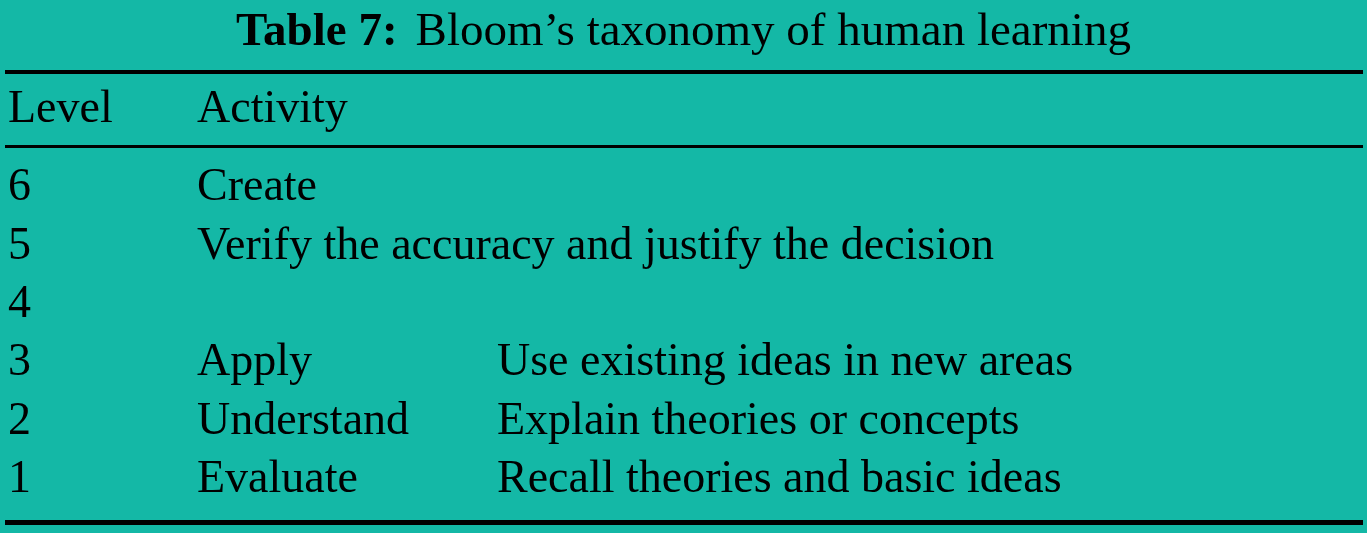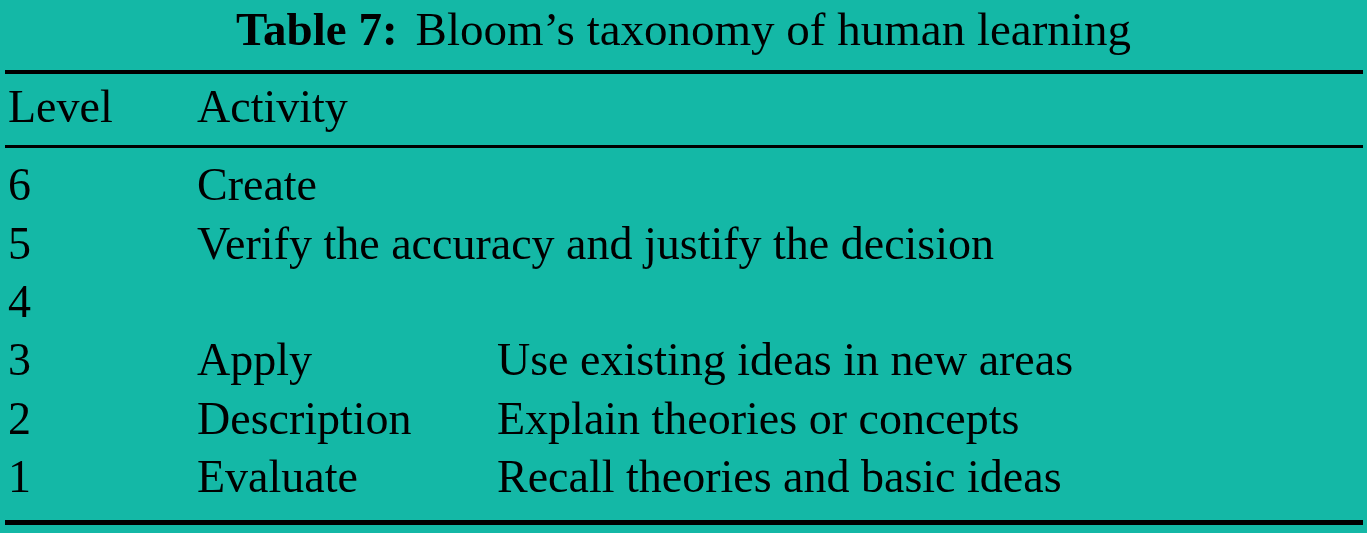--- a/index.html
+++ b/index.html
@@ -104,21 +104,21 @@
     <div class="grid-row">
       <div>4</div>
     </div>
     <div class="grid-row">
       <div>3</div>
       <div>Apply</div>
       <div>Use existing ideas in new areas</div>
     </div>
     <div class="grid-row">
       <div>2</div>
-      <div>Description</div>
+      <div>Understand</div>
       <div>Explain theories or concepts</div>
     </div>
     <div class="grid-row">
       <div>1</div>
       <div>Evaluate</div>
       <div>Recall theories and basic ideas</div>
     </div>
   </div>
 
   <div class="rule rule-bottom"></div>

